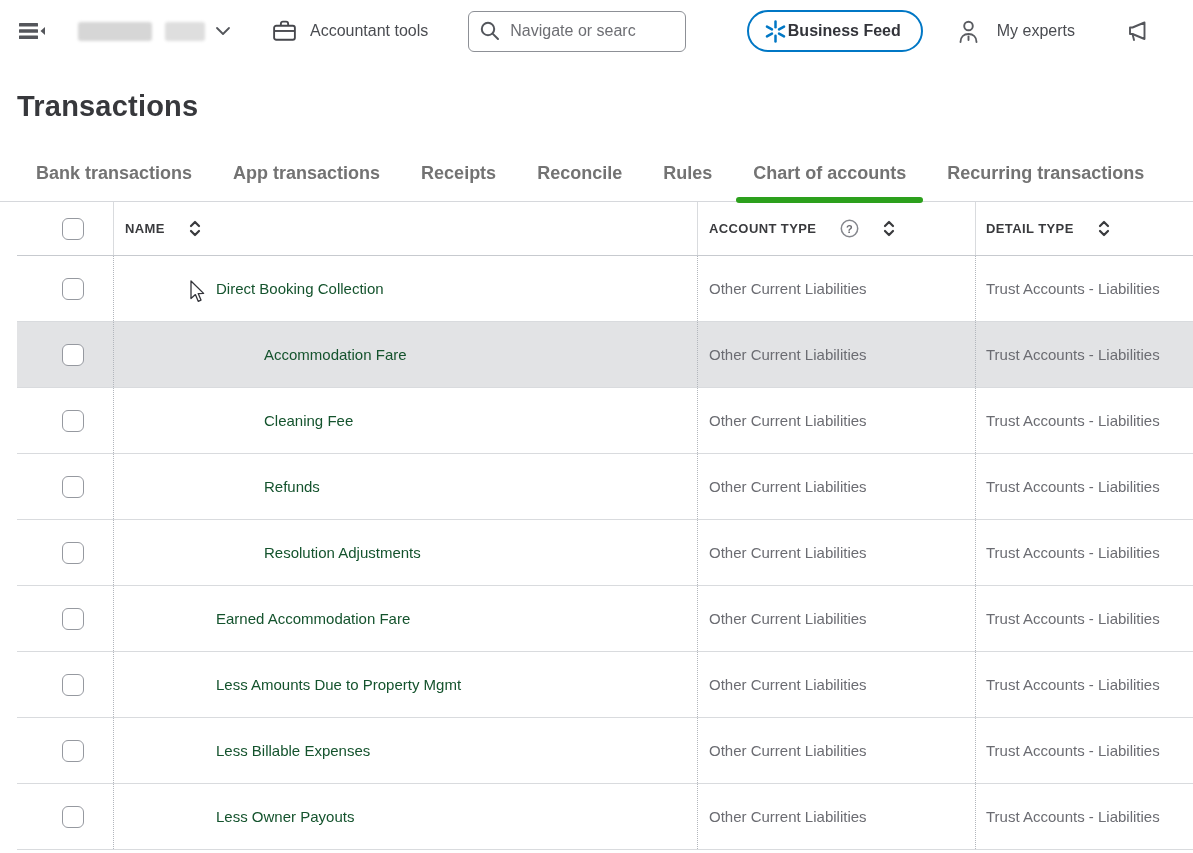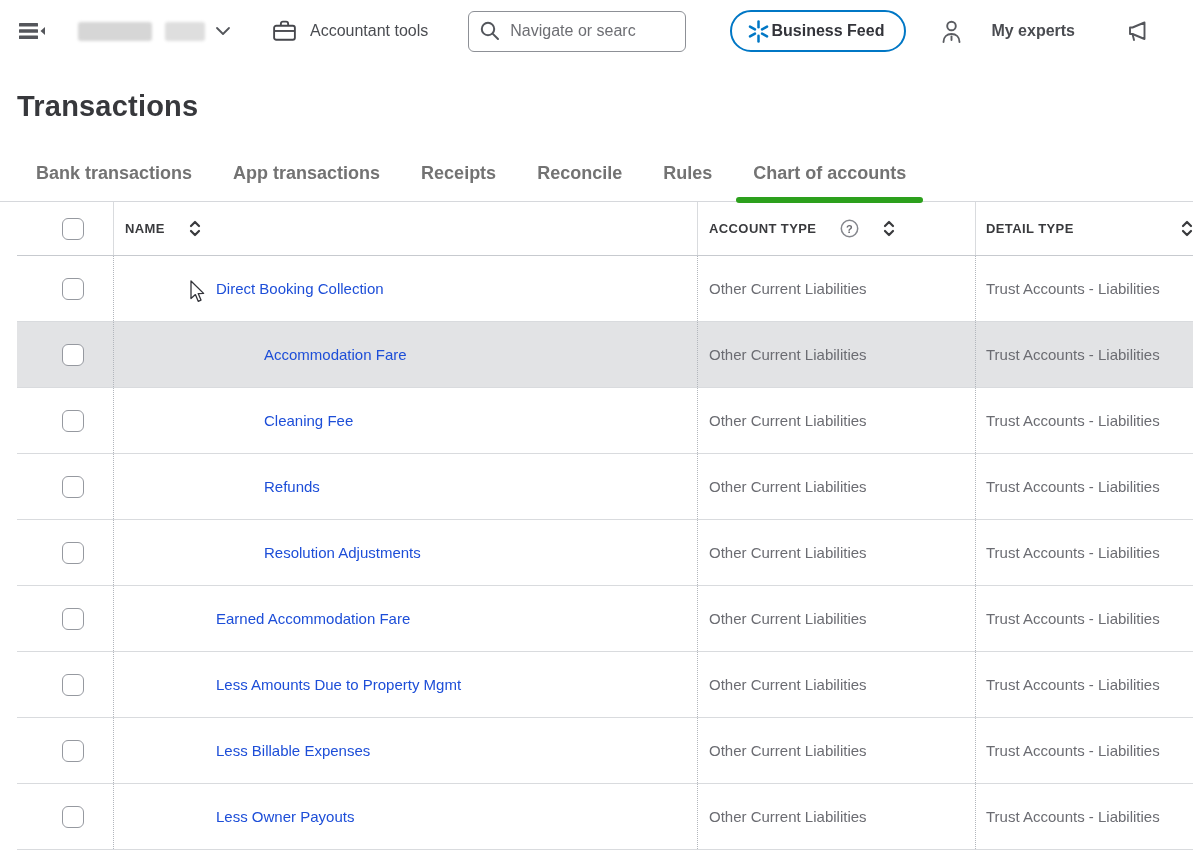--- a/index.html
+++ b/index.html
@@ -18,52 +18,52 @@
   .acct-tools { display:flex; align-items:center; gap:12px; margin-left:40px;
     font-size:16px; color:#4a4c51; cursor:pointer; white-space:nowrap; }
   .searchbox { margin-left:40px; width:218px; height:41px; border:1px solid #8d9096;
     border-radius:6px; display:flex; align-items:center; padding:0 10px; gap:9px; background:#fff; }
   .searchbox input { border:none; outline:none; font-size:16px; width:158px;
     font-family:"Liberation Sans", sans-serif; color:#393a3d; }
   .searchbox input::placeholder { color:#6d6e73; opacity:1; }
   .feed-pill { height:42px; border:2px solid #0077c5; border-radius:22px; background:#fff;
     display:flex; align-items:center; padding:0 20px 0 14px; cursor:pointer; }
   .feed-pill .lbl { font-size:16px; font-weight:bold; color:#33343a; white-space:nowrap; }
-  .experts { display:flex; align-items:center; gap:28px; margin-left:34px; font-size:16px;
-    color:#4a4c51; cursor:pointer; white-space:nowrap;font-weight:bold; }
+  .experts { display:flex; align-items:center; gap:17px; margin-left:34px; font-size:16px;
+    color:#4a4c51; cursor:pointer; white-space:nowrap; }
   .megaphone { margin-left:50px; }
 
   
   .page-title { margin:28px 0 0 17px; font-size:29px; font-weight:600; color:#37383c; letter-spacing:0.2px; }
   .tabs-wrap { margin-top:40px; border-bottom:1px solid #d6d8dc; }
   .tabs { display:flex; gap:41px; padding-left:36px; }
   .tab { position:relative; padding-bottom:17px; font-size:18px; font-weight:600;
     color:#737373; white-space:nowrap; cursor:pointer; }
   .tab.active::after { content:""; position:absolute; left:-17px; right:-17px; bottom:-2px;
     height:6px; border-radius:3px; background:#2ca01c; }
 
   
   .coa-table { margin-left:17px; }
   .thead { display:flex; height:54px; border-bottom:1px solid #c7cacf; }
   .th { display:flex; align-items:center; gap:24px; height:100%; font-size:13px; font-weight:bold;
     letter-spacing:0.4px; color:#393a3d; }
   .hd-check { width:96px; padding-left:45px; display:flex; align-items:center; }
   .hd-name  { width:584px; border-left:1px solid #d9dbde; padding-left:11px; }
   .hd-type  { width:278px; border-left:1px solid #d9dbde; padding-left:11px; }
-  .hd-detail{ flex:1; border-left:1px solid #d9dbde; padding-left:10px;justify-content:space-between; }
+  .hd-detail{ flex:1; border-left:1px solid #d9dbde; padding-left:10px; }
   .sort-btn { display:flex; align-items:center; cursor:pointer; }
 
   .trow { display:flex; height:66px; border-bottom:1px solid #d9dbde; background:#fff; }
   .trow.highlighted { background:#e2e3e5; }
   .cell { height:100%; display:flex; align-items:center; }
   .c-check { width:96px; padding-left:45px; }
   .c-name  { width:584px; border-left:1px dotted #b2b6bc; }
   .c-type  { width:278px; border-left:1px dotted #b2b6bc; padding-left:11px; }
   .c-detail{ flex:1; border-left:1px dotted #b2b6bc; padding-left:10px; }
-  .name-text { color:#1d4ed8; font-size:15px; white-space:nowrap; }
+  .name-text { color:#14532d; font-size:15px; white-space:nowrap; }
   .type-text, .detail-text { color:#6b6c72; font-size:15px; white-space:nowrap; }
 
   .checkbox { width:22px; height:22px; border:1.5px solid #9699a0; border-radius:6px;
     background:#fff; display:inline-block; cursor:pointer; flex:none; }
 
   .cursor-overlay { position:absolute; left:189px; top:280px; z-index:20; pointer-events:none; }
 </style>
 </head>
 <body>
 
@@ -143,20 +143,21 @@
   <h1 class="page-title">Transactions</h1>
 
   <div class="tabs-wrap">
     <div class="tabs">
         <div class="tab"><span>Bank transactions</span></div>
         <div class="tab"><span>App transactions</span></div>
         <div class="tab"><span>Receipts</span></div>
         <div class="tab"><span>Reconcile</span></div>
         <div class="tab"><span>Rules</span></div>
         <div class="tab active"><span>Chart of accounts</span></div>
+        <div class="tab"><span>Recurring transactions</span></div>
       </div>
   </div>
 
   <div class="coa-table">
     <div class="thead">
       <div class="th hd-check">
         <span class="checkbox"></span>
       </div>
       <div class="th hd-name">
         <span>NAME</span>

